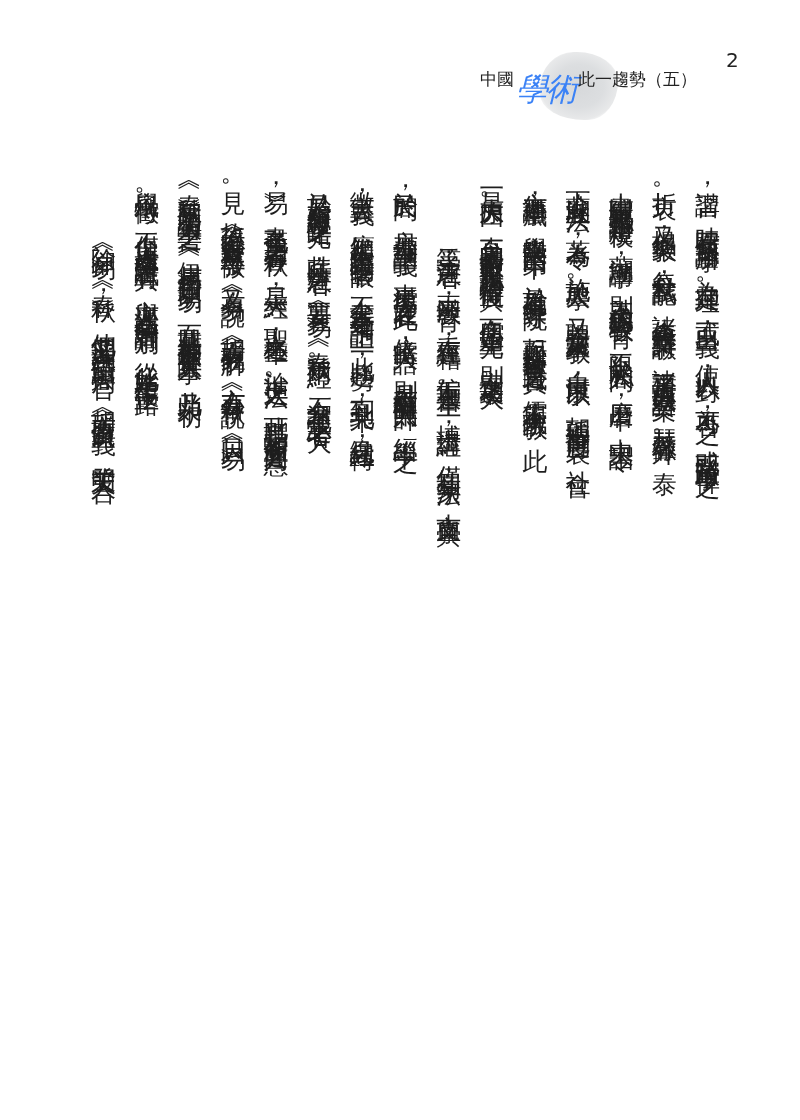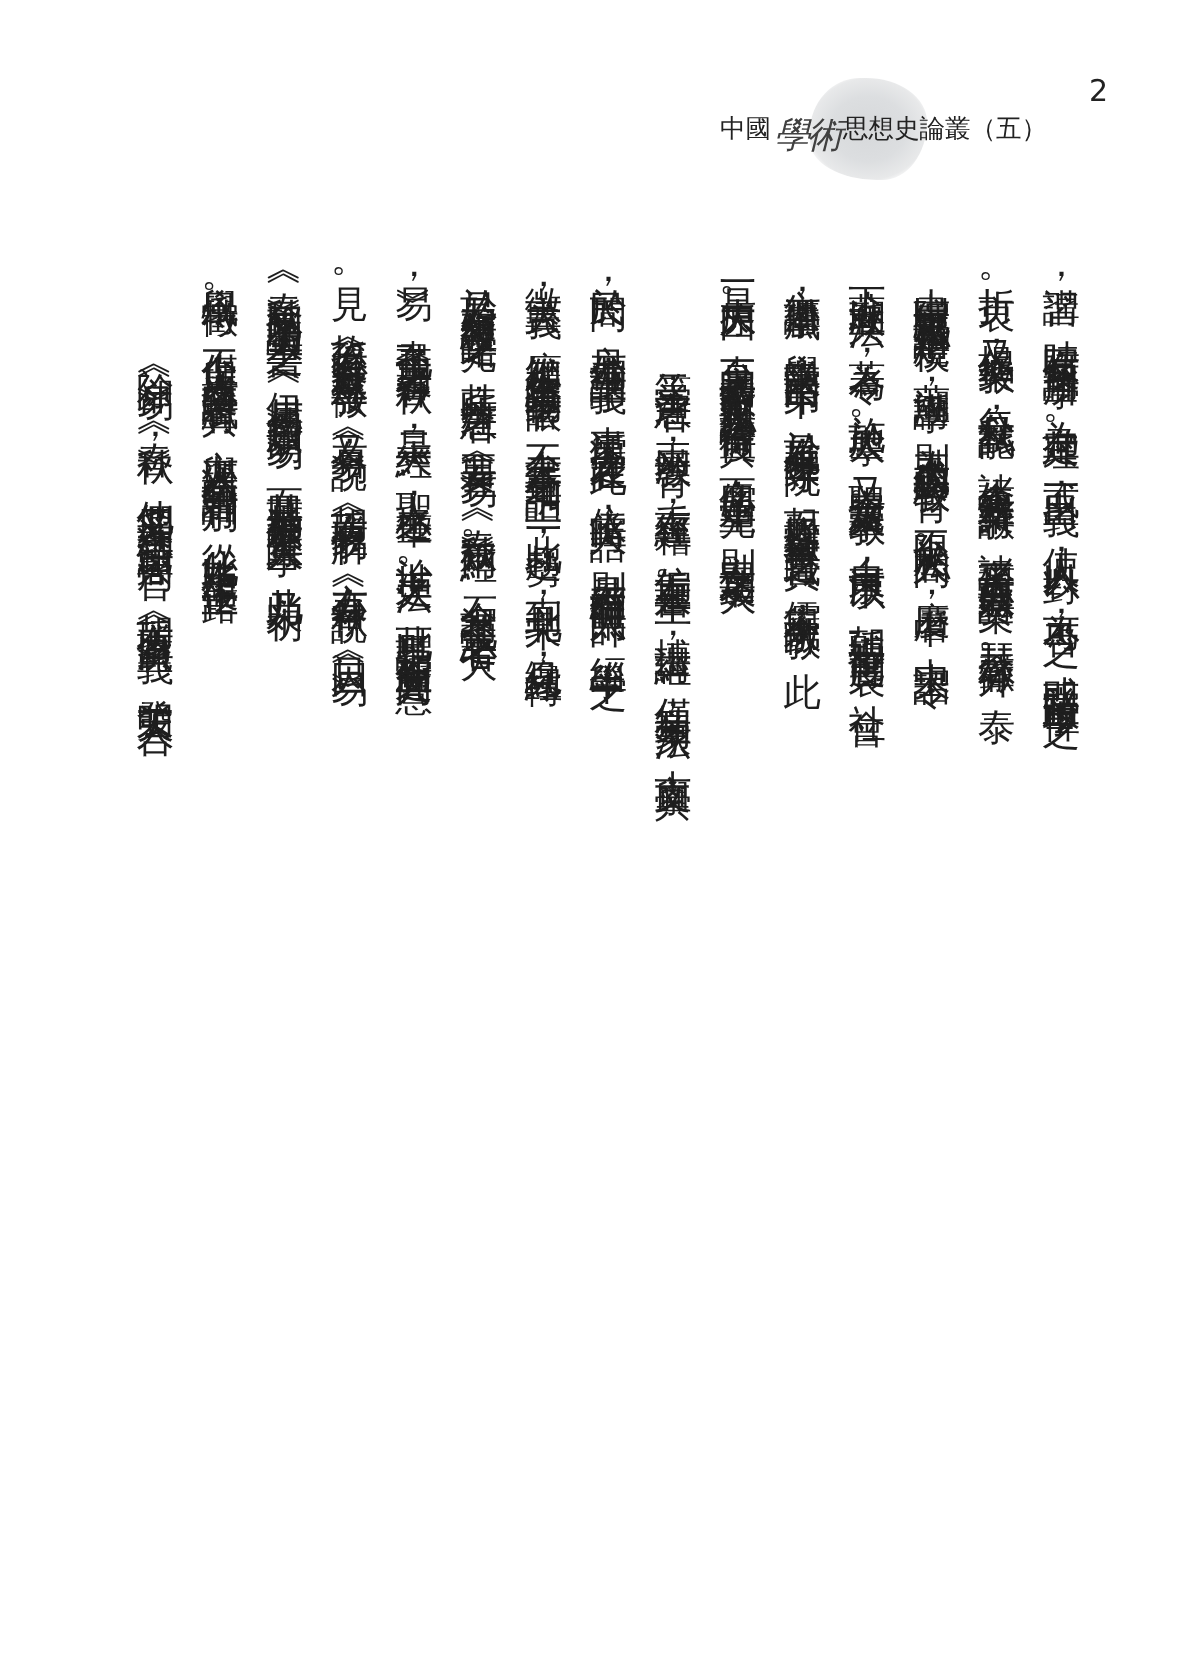--- a/index.html
+++ b/index.html
@@ -46,22 +46,22 @@
       z-index: 1;
       font-family: "DejaVu Sans", "Liberation Sans", sans-serif;
       font-size: 17px;
       color: #222;
       letter-spacing: 0px;
       display: flex;
       align-items: flex-start;
     }
     .head-text .accent {
       font-family: Liberation Sans, sans-serif;
-      font-size: 24px;
-      color: #404040;
+      font-size: 32px;
+      color: #3b82f6;
       margin: 0 2px;
       font-style: italic;
       letter-spacing: -2px;
     }
     .page-number {
       position: absolute;
       left: 726px;
       top: 48px;
       font-family: "DejaVu Sans", "Liberation Sans", sans-serif;
       font-size: 20px;
@@ -96,21 +96,21 @@
 </head>
 <body>
 
 <div class="page">
 
   <div class="running-head">
     <div class="head-blot"></div>
     <div class="head-text">
       <span>中國</span>
       <span class="accent">學術</span>
-      <span>思想史論叢（五）</span>
+      <span>此一趨勢（五）</span>
     </div>
   </div>
 
   <div class="page-number">2</div>
 
   <div class="text-block">
     <div class="col">講習，時時召使各論所學，為定其理。或自出一義，使人人以對，為可否之，或即當時政事俾之</div>
     <div class="col">折衷。又提倡樂教，每公私試罷，諸生會合雅樂詩歌，諸齋平居亦自歌詩奏樂，琴瑟聲徹外。泰</div>
     <div class="col">山書院純屬私人講學規模，蘇湖講學，則為正式的學校教育，不限於私人間。慶曆中，中央詔令</div>
     <div class="col">下蘇湖取其法，著為令，施於太學。又聘安定親來掌教。自東漢以下，朝廷博士制度已衰，社會</div>

